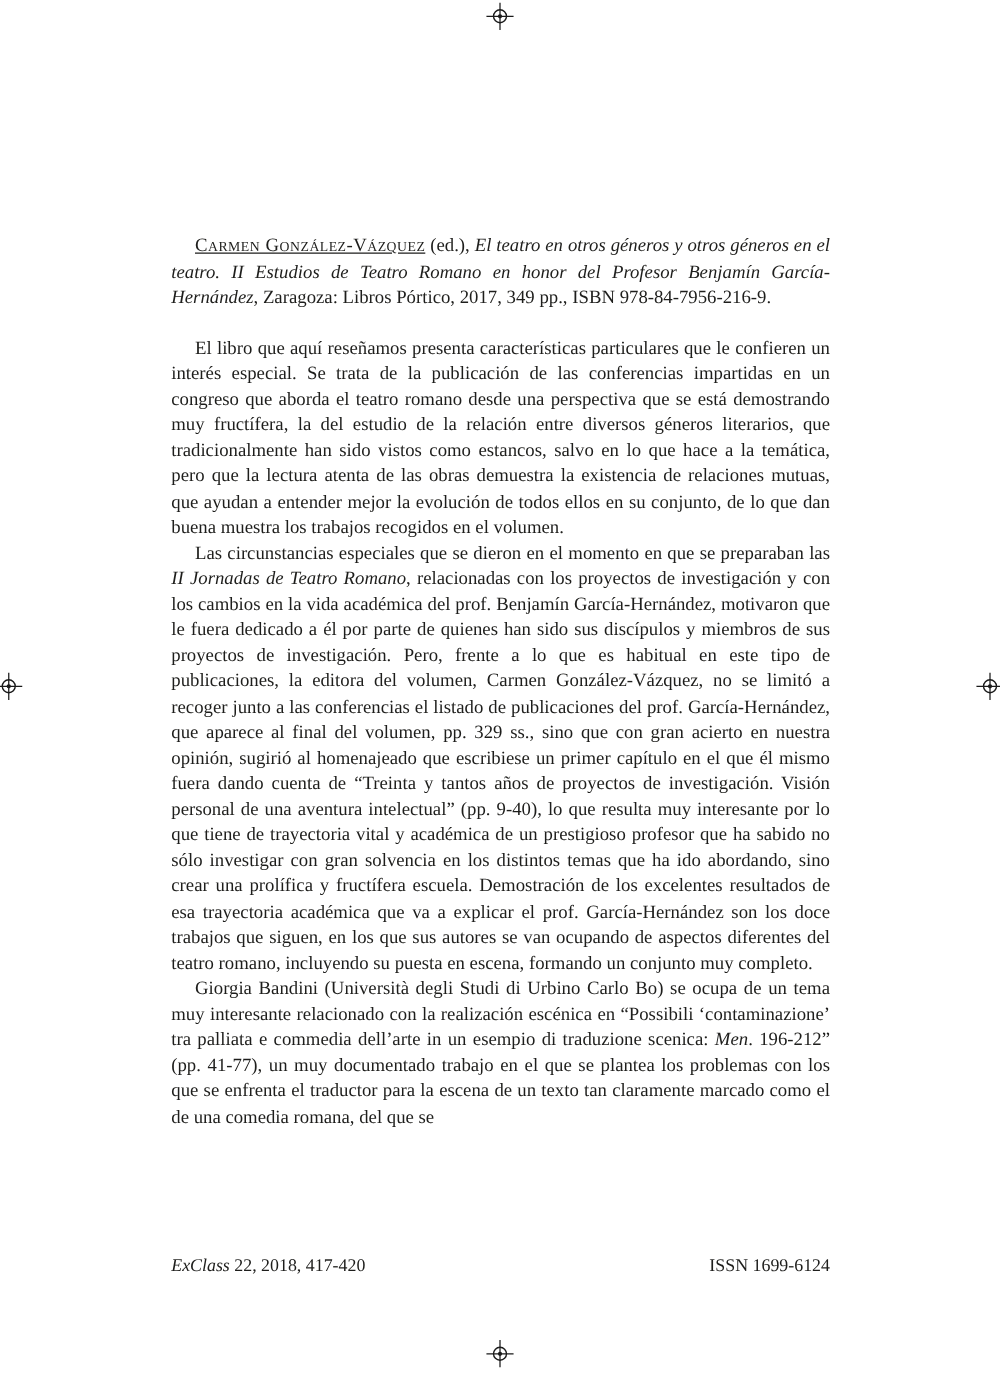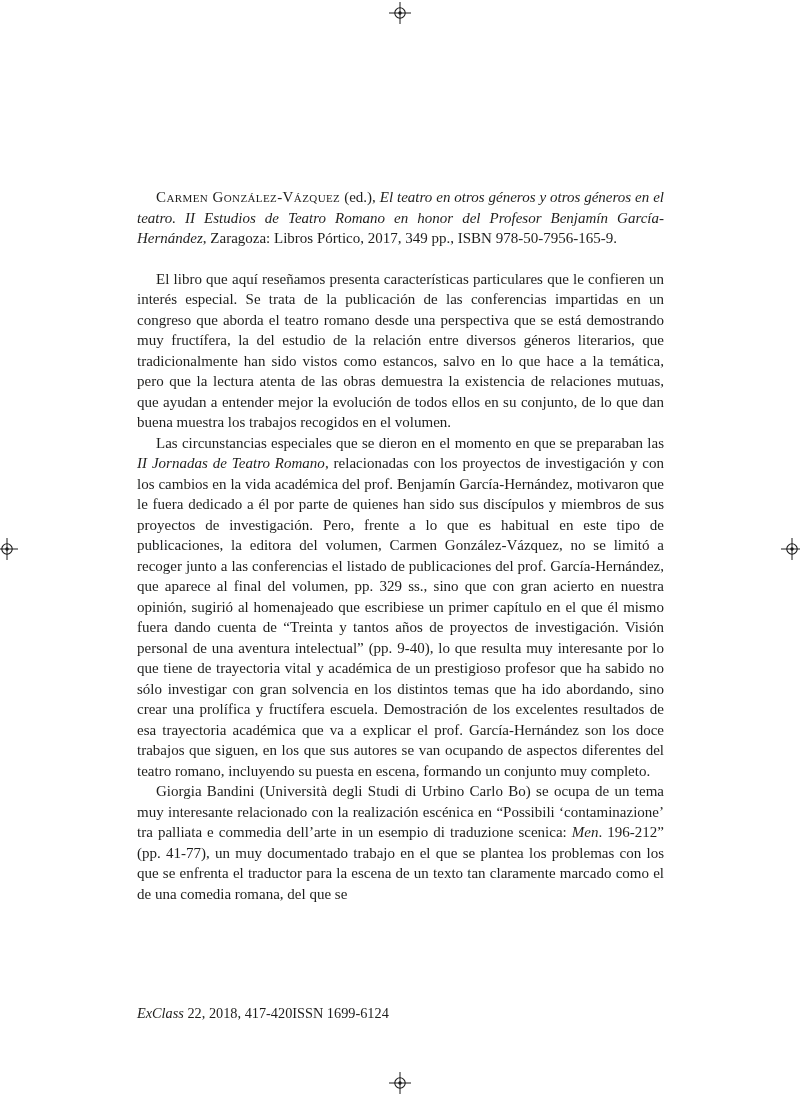--- a/index.html
+++ b/index.html
@@ -20,28 +20,29 @@
   }
   .para {
     margin: 0;
     font-size: 15px;
     line-height: 20.5px;
     text-align: justify;
     text-indent: 19px;
     color: #1e1e1c;
   }
   .citation { margin-bottom: 20px; }
-  .smallcaps { font-variant: small-caps; letter-spacing: 0.4px; }
+  .smallcaps { font-variant: small-caps; letter-spacing: 0.4px; text-decoration: underline; }
   .italic { font-style: italic; }
   .footer {
     position: absolute;
     left: 137px;
     width: 527px;
     top: 1004px;
     display: flex;
+    justify-content: space-between;
     font-size: 14.3px;
     line-height: 19px;
     color: #1e1e1c;
   }
   .regmark { position: absolute; width: 22px; height: 22px; }
   .regmark.top    { left: 389px; top: 2px; }
   .regmark.bottom { left: 389px; top: 1072px; }
   .regmark.left   { left: -4px;  top: 538px; }
   .regmark.right  { left: 781px; top: 538px; }
   .regmark svg { display: block; }
@@ -78,21 +79,21 @@
   <span class="regmark right">
     <svg width="22" height="22" viewBox="0 0 22 22">
       <line x1="11" y1="0" x2="11" y2="22" stroke="#1a1a1a" stroke-width="1"></line>
       <line x1="0" y1="11" x2="22" y2="11" stroke="#1a1a1a" stroke-width="1"></line>
       <circle cx="11" cy="11" r="5.2" fill="none" stroke="#1a1a1a" stroke-width="1.1"></circle>
       <circle cx="11" cy="11" r="1.7" fill="#1a1a1a"></circle>
     </svg>
   </span>
 
   <div class="content">
-    <p class="para citation"><span class="smallcaps">Carmen González-Vázquez</span><span> (ed.), </span><span class="italic">El teatro en otros géneros y otros géneros en el teatro. II Estudios de Teatro Romano en honor del Profesor Benjamín García-Hernández</span><span>, Zaragoza: Libros Pórtico, 2017, 349 pp., ISBN 978-50-7956-165-9.</span></p>
+    <p class="para citation"><span class="smallcaps">Carmen González-Vázquez</span><span> (ed.), </span><span class="italic">El teatro en otros géneros y otros géneros en el teatro. II Estudios de Teatro Romano en honor del Profesor Benjamín García-Hernández</span><span>, Zaragoza: Libros Pórtico, 2017, 349 pp., ISBN 978-84-7956-216-9.</span></p>
     <div>
         <p class="para"><span>El libro que aquí reseñamos presenta características particulares que le confieren un interés especial. Se trata de la publicación de las conferencias impartidas en un congreso que aborda el teatro romano desde una perspectiva que se está demostrando muy fructífera, la del estudio de la relación entre diversos géneros literarios, que tradicionalmente han sido vistos como estancos, salvo en lo que hace a la temática, pero que la lectura atenta de las obras demuestra la existencia de relaciones mutuas, que ayudan a entender mejor la evolución de todos ellos en su conjunto, de lo que dan buena muestra los trabajos recogidos en el volumen.</span></p>
         <p class="para"><span>Las circunstancias especiales que se dieron en el momento en que se preparaban las </span><span class="italic">II Jornadas de Teatro Romano</span><span>, relacionadas con los proyectos de investigación y con los cambios en la vida académica del prof. Benjamín García-Hernández, motivaron que le fuera dedicado a él por parte de quienes han sido sus discípulos y miembros de sus proyectos de investigación. Pero, frente a lo que es habitual en este tipo de publicaciones, la editora del volumen, Carmen González-Vázquez, no se limitó a recoger junto a las conferencias el listado de publicaciones del prof. García-Hernández, que aparece al final del volumen, pp. 329 ss., sino que con gran acierto en nuestra opinión, sugirió al homenajeado que escribiese un primer capítulo en el que él mismo fuera dando cuenta de “Treinta y tantos años de proyectos de investigación. Visión personal de una aventura intelectual” (pp. 9-40), lo que resulta muy interesante por lo que tiene de trayectoria vital y académica de un prestigioso profesor que ha sabido no sólo investigar con gran solvencia en los distintos temas que ha ido abordando, sino crear una prolífica y fructífera escuela. Demostración de los excelentes resultados de esa trayectoria académica que va a explicar el prof. García-Hernández son los doce trabajos que siguen, en los que sus autores se van ocupando de aspectos diferentes del teatro romano, incluyendo su puesta en escena, formando un conjunto muy completo.</span></p>
         <p class="para"><span>Giorgia Bandini (Università degli Studi di Urbino Carlo Bo) se ocupa de un tema muy interesante relacionado con la realización escénica en “Possibili ‘contaminazione’ tra palliata e commedia dell’arte in un esempio di traduzione scenica: </span><span class="italic">Men</span><span>. 196-212” (pp. 41-77), un muy documentado trabajo en el que se plantea los problemas con los que se enfrenta el traductor para la escena de un texto tan claramente marcado como el de una comedia romana, del que se</span></p>
       </div>
   </div>
 
   <div class="footer">
     <div><span class="italic">ExClass</span><span> 22, 2018, 417-420</span></div>
     <div>ISSN 1699-6124</div>

